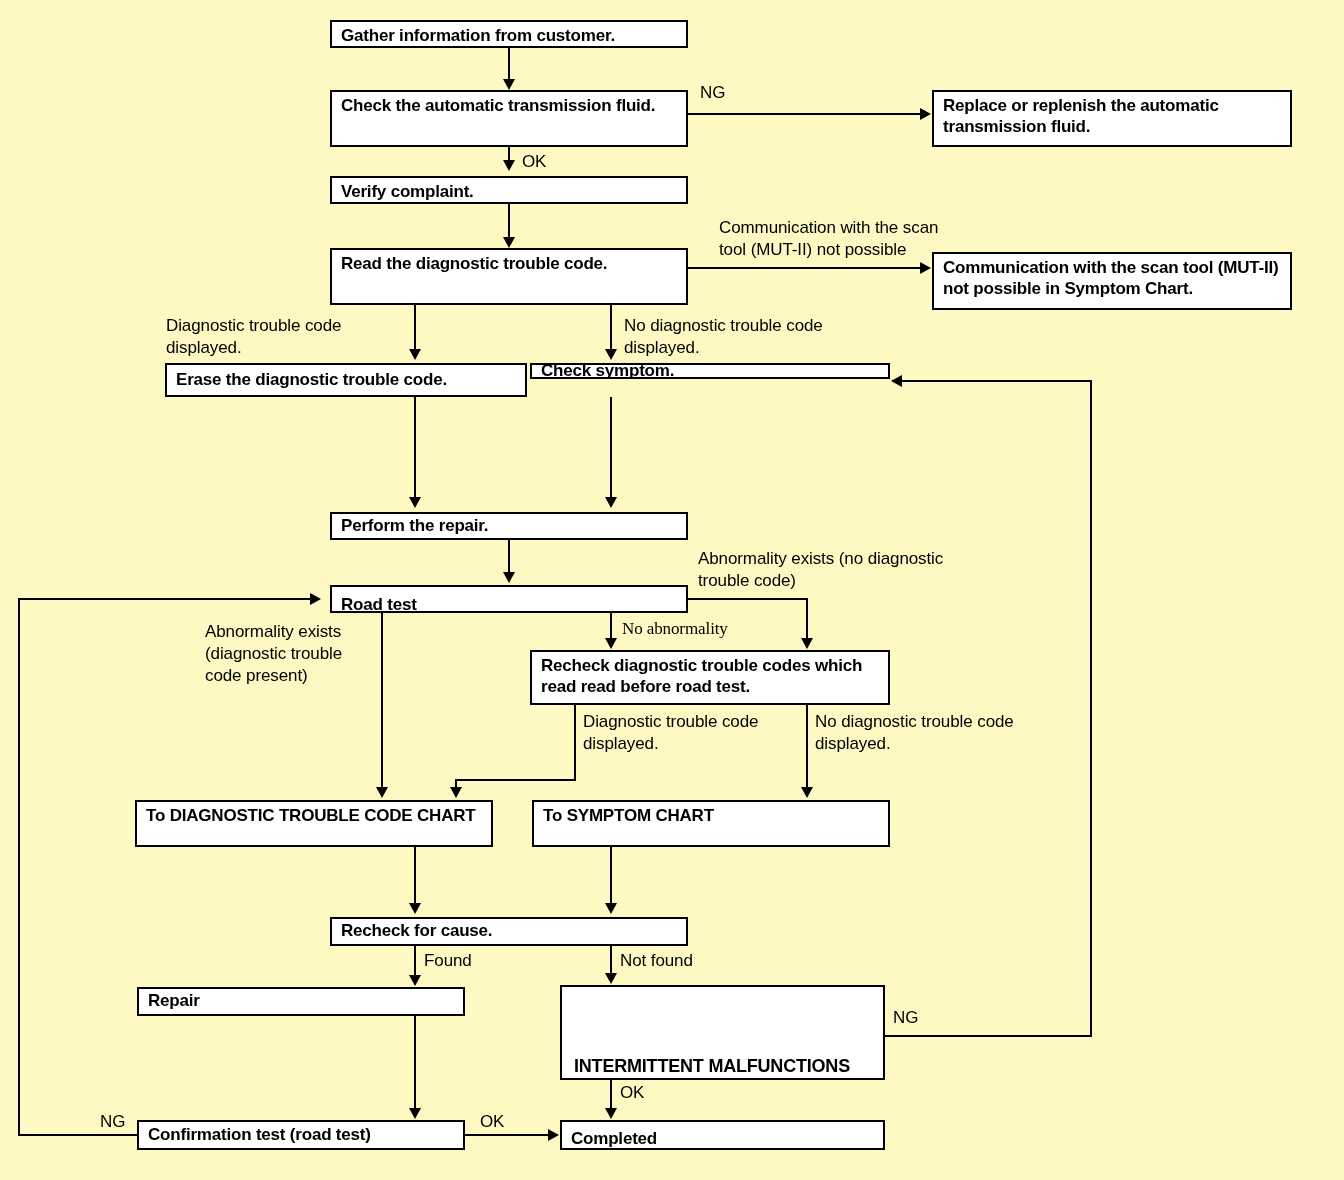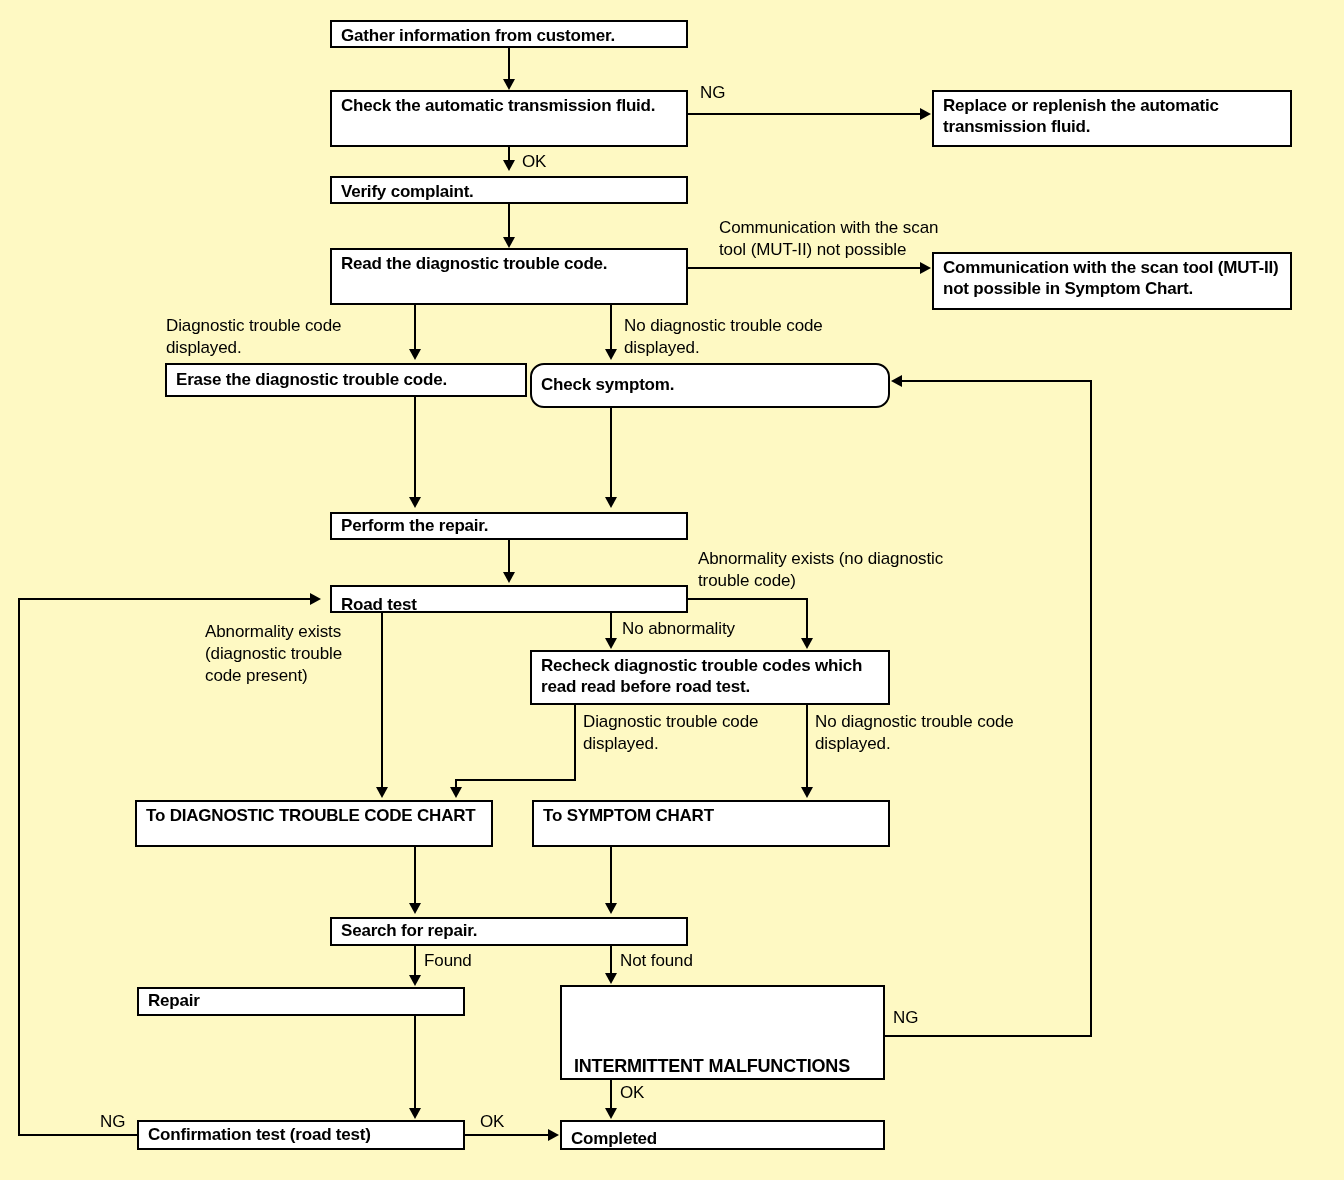--- a/index.html
+++ b/index.html
@@ -106,21 +106,21 @@
   </div>
 
   <div class="node" style="left:932px; top:252px; width:360px; height:58px;">
     <span>Communication with the scan tool (MUT-II) not possible in Symptom Chart.</span>
   </div>
 
   <div class="node center-v" style="left:165px; top:363px; width:362px; height:34px; padding-top:0;">
     <span>Erase the diagnostic trouble code.</span>
   </div>
 
-  <div class="node center-v" style="left:530px; top:363px; width:360px; height:45px; padding-top:0;border-radius:14px;">
+  <div class="node center-v" style="left:530px; top:363px; width:360px; height:16px; padding-top:0;">
     <span>Check symptom.</span>
   </div>
 
   <div class="node center-v" style="left:330px; top:512px; width:358px; height:28px; padding-top:0;">
     <span>Perform the repair.</span>
   </div>
 
   <div class="node center-v" style="left:330px; top:585px; width:358px; height:28px; padding-top:12px;text-align:right;">
     <span>Road test</span>
   </div>
@@ -131,21 +131,21 @@
 
   <div class="node" style="left:135px; top:800px; width:358px; height:47px;">
     <span>To DIAGNOSTIC TROUBLE CODE CHART</span>
   </div>
 
   <div class="node" style="left:532px; top:800px; width:358px; height:47px;">
     <span>To SYMPTOM CHART</span>
   </div>
 
   <div class="node center-v" style="left:330px; top:917px; width:358px; height:29px; padding-top:0;">
-    <span>Search for repair.</span>
+    <span>Recheck for cause.</span>
   </div>
 
   <div class="node center-v" style="left:137px; top:987px; width:328px; height:29px; padding-top:0;">
     <span>Repair</span>
   </div>
 
   <div class="node" style="left:560px; top:985px; width:325px; height:95px; display:flex; align-items:flex-end; padding-top:0; padding-left:12px; font-size:18px;">
     <span>INTERMITTENT MALFUNCTIONS</span>
   </div>
 
@@ -249,21 +249,21 @@
   <div class="lbl" style="left:624px; top:315px;">No diagnostic trouble code
 displayed.</div>
 
   <div class="lbl" style="left:698px; top:548px;">Abnormality exists (no diagnostic
 trouble code)</div>
 
   <div class="lbl" style="left:205px; top:621px;">Abnormality exists
 (diagnostic trouble
 code present)</div>
 
-  <div class="lbl" style="left:622px; top:618px;">No abnormality</div>
+  <div class="lbl" style="left:622px; top:618px;font-family:Liberation Serif, serif;">No abnormality</div>
 
   <div class="lbl" style="left:583px; top:711px;">Diagnostic trouble code
 displayed.</div>
 
   <div class="lbl" style="left:815px; top:711px;">No diagnostic trouble code
 displayed.</div>
 
   <div class="lbl" style="left:424px; top:950px;">Found</div>
 
   <div class="lbl" style="left:620px; top:950px;">Not found</div>

